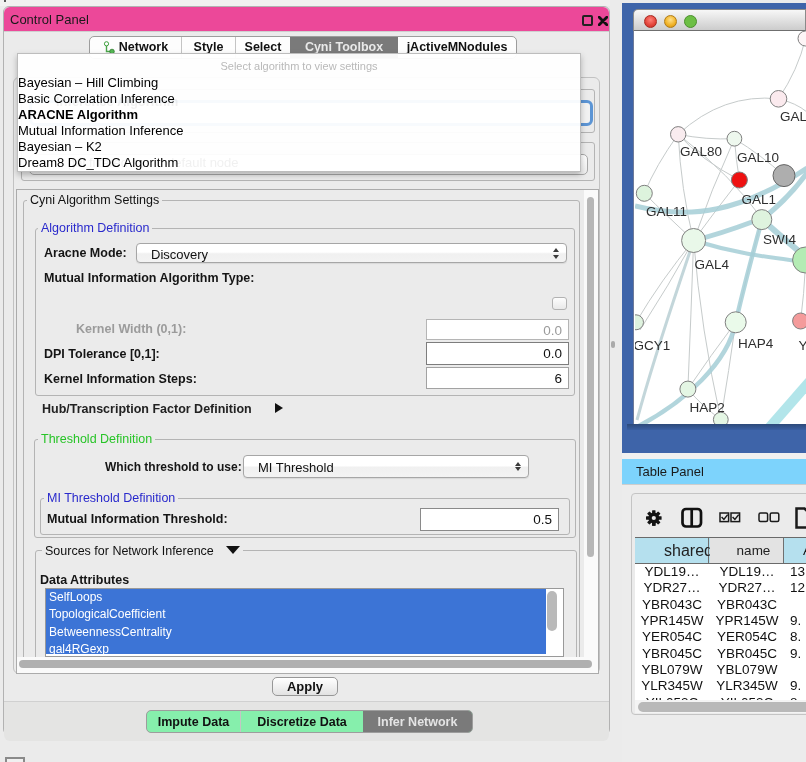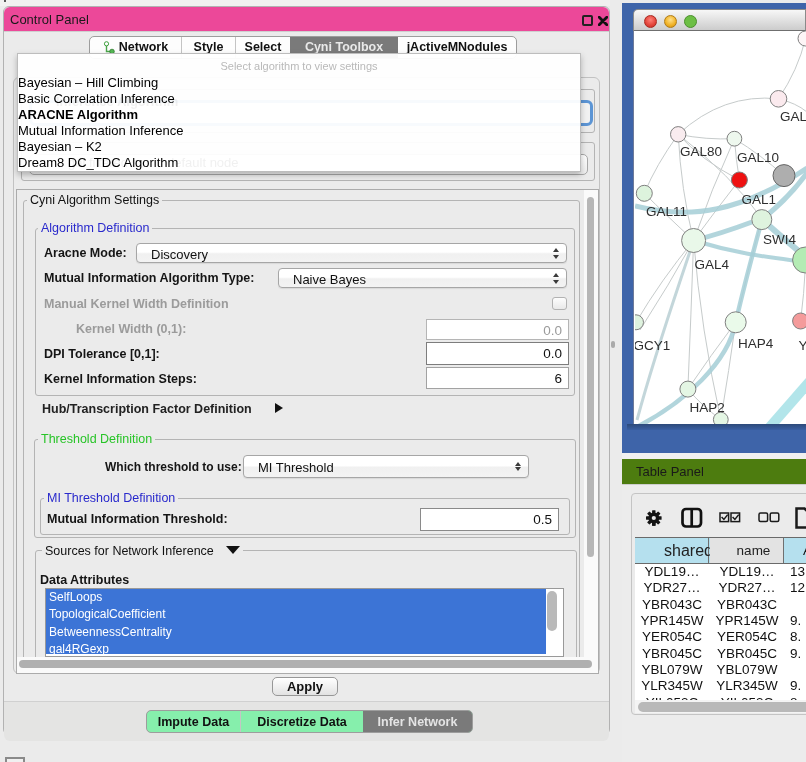--- a/index.html
+++ b/index.html
@@ -69,26 +69,20 @@
       <div class="group" style="left:18px;top:38px;width:538px;height:166px;">
         <div class="gtitle" style="left:2px;color:#2929cc;">Algorithm Definition</div>
       </div>
       <div class="lbl abs" style="left:27px;top:56px;">Aracne Mode:</div>
       <div class="combo" style="left:119px;top:53px;width:429px;height:18px;">
         <div class="ctext">Discovery</div>
         <div class="carr cup"></div>
           <div class="carr cdn"></div>
       </div>
       <div class="lbl abs" style="left:27px;top:81px;">Mutual Information Algorithm Type:</div>
-      <div class="combo" style="left:261px;top:78px;width:287px;height:18px;">
-        <div class="ctext">Naive Bayes</div>
-        <div class="carr cup"></div>
-          <div class="carr cdn"></div>
-      </div>
-      <div class="lbl abs dis" style="left:27px;top:107px;">Manual Kernel Width Definition</div>
       <div class="abs" style="left:535px;top:107px;width:13px;height:11px;border:1px solid #b2b2b2;border-radius:3px;background:linear-gradient(#fdfdfd,#e9e9e9);"></div>
       <div class="lbl abs dis" style="left:27px;top:132px;padding-left:32px;">Kernel Width (0,1):</div>
       <div class="field" style="left:409px;top:129px;width:141px;height:19px;border-color:#b5b5b5;">
           <div class="v" style="color:#9b9b9b;">0.0</div>
         </div>
       <div class="lbl abs" style="left:27px;top:157px;">DPI Tolerance [0,1]:</div>
       <div class="field" style="left:409px;top:152px;width:141px;height:21px;border:1.5px solid #7d7d7d;">
           <div class="v">0.0</div>
         </div>
       <div class="lbl abs" style="left:27px;top:182px;">Kernel Information Steps:</div>
@@ -231,21 +225,21 @@
         <text x="688.5" y="412">HAP2</text>
       </g>
     </svg>
   </div>
   <div class="abs" style="left:-6px;top:415px;width:179px;height:6px;background:linear-gradient(#2d4a7a,#3a5fa2);"></div>
 </div>
 
 <div class="abs" style="left:611px;top:341px;width:4px;height:7px;background:#aaa;border-radius:2px;"></div>
 
 <div class="abs" style="left:622px;top:453px;width:184px;height:5.5px;background:#f0f0f0;"></div>
-<div class="abs" style="left:622px;top:458.5px;width:184px;height:25px;background:#4d7c0f;border-bottom:1px solid #cdcdcd;">
+<div class="abs" style="left:622px;top:458.5px;width:184px;height:25px;background:#7dd3fc;border-bottom:1px solid #cdcdcd;">
   <div class="abs" style="left:14px;top:5px;font-size:13px;color:#1a1a1a;">Table Panel</div>
 </div>
 <div class="abs" style="left:622px;top:485px;width:184px;height:277px;background:#ececec;"></div>
 
 <div class="abs" style="left:631px;top:493px;width:180px;height:220px;background:#ebebeb;border:1px solid #c4c4c4;border-radius:4px;overflow:hidden;">
 
   <svg width="178" height="44" viewBox="0 0 178 44" style="position:absolute;left:0;top:0;">
     <g fill="#151515">
       <circle cx="21.8" cy="24" r="5.4"></circle>
       <g>

